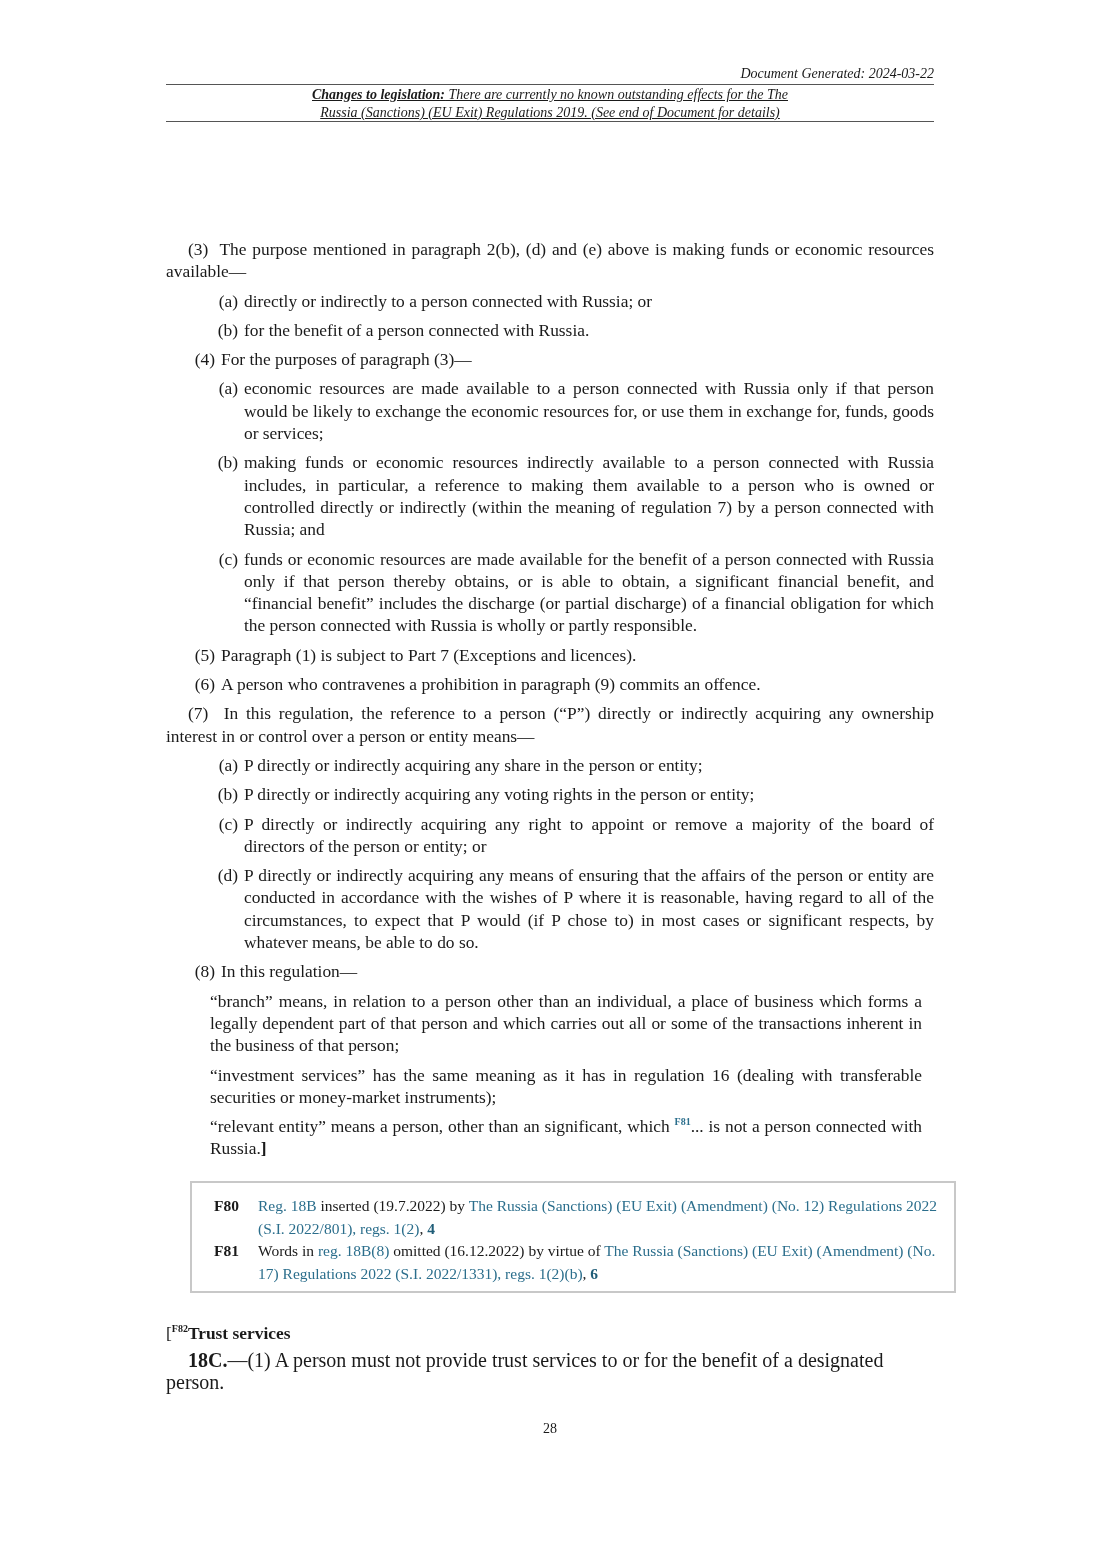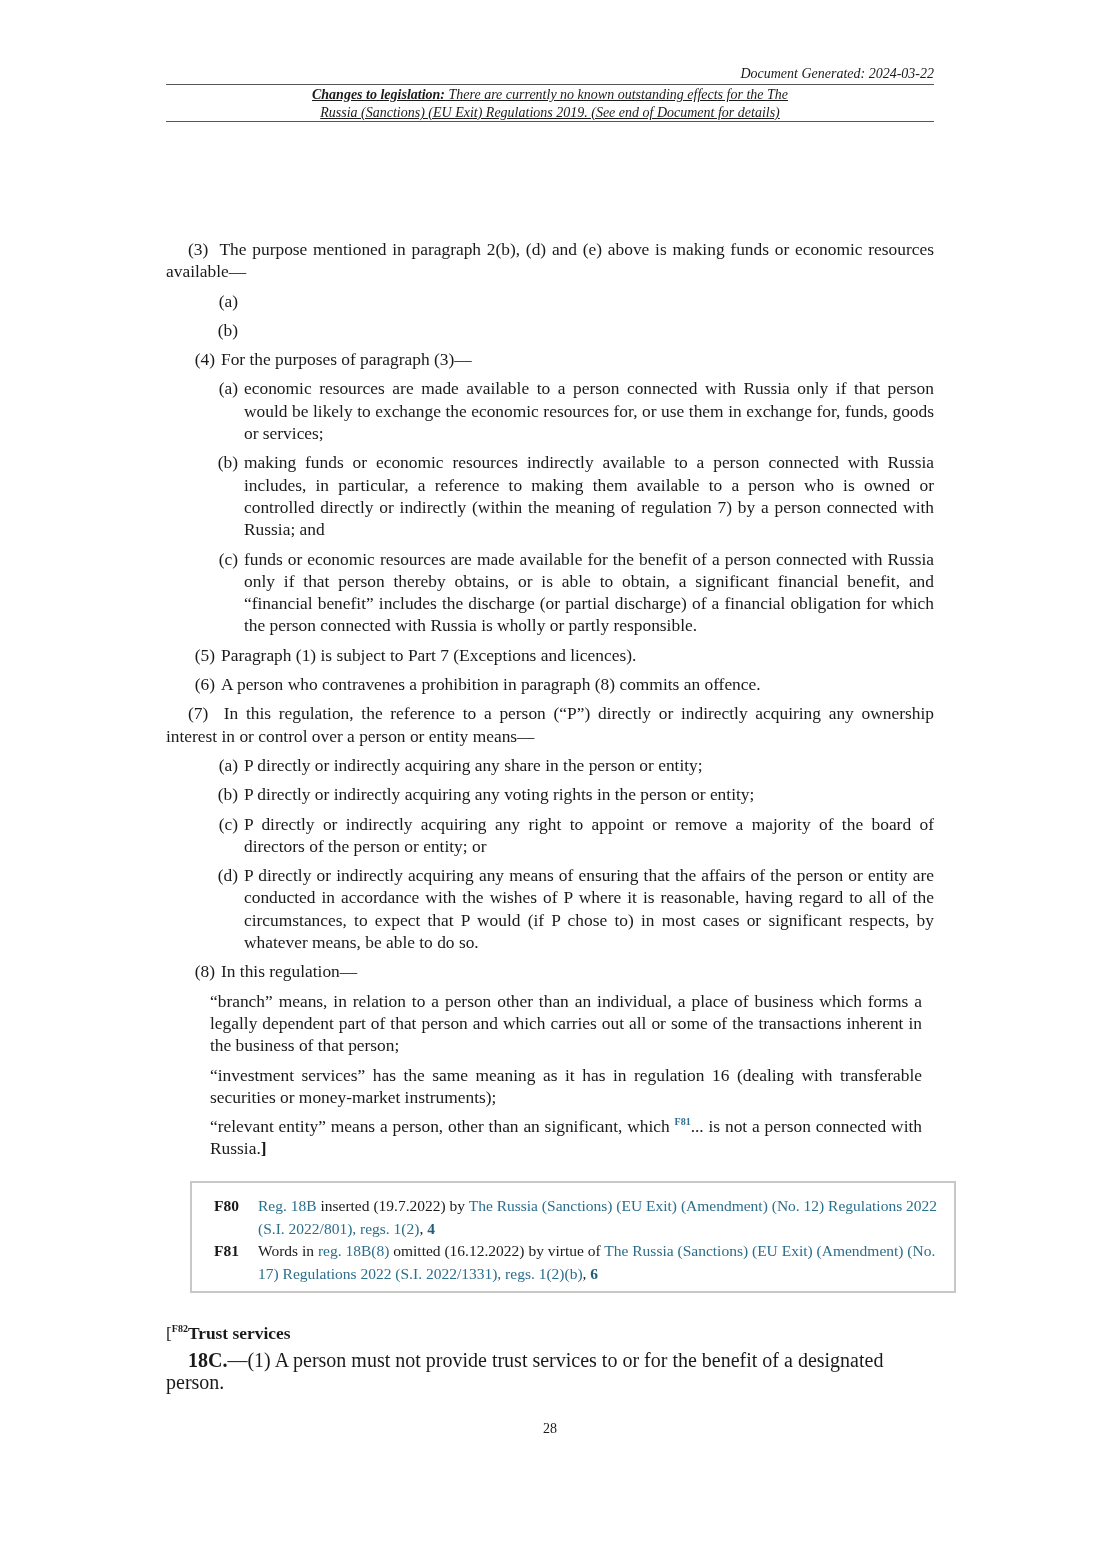--- a/index.html
+++ b/index.html
@@ -35,23 +35,25 @@
 <div class="header-changes">
   <div><b>Changes to legislation:</b><span> There are currently no known outstanding effects for the The</span></div>
   <div>Russia (Sanctions) (EU Exit) Regulations 2019. (See end of Document for details)</div>
 </div>
 <div class="rule" style="top:121px"></div>
 
 <div class="body">
   <p class="p lvl1"><span>(3)</span>&nbsp; <span>The purpose mentioned in paragraph 2(b), (d) and (e) above is making funds or economic resources available—</span></p>
   <div class="item">
       <span class="num">(a)</span>
+      <span class="txt">directly or indirectly to a person connected with Russia; or</span>
     </div>
   <div class="item">
       <span class="num">(b)</span>
+      <span class="txt">for the benefit of a person connected with Russia.</span>
     </div>
 
   <div class="item lvl1">
       <span class="num">(4)</span>
       <span class="txt">For the purposes of paragraph (3)—</span>
     </div>
   <div class="item">
       <span class="num">(a)</span>
       <span class="txt">economic resources are made available to a person connected with Russia only if that person would be likely to exchange the economic resources for, or use them in exchange for, funds, goods or services;</span>
     </div>
@@ -63,21 +65,21 @@
       <span class="num">(c)</span>
       <span class="txt">funds or economic resources are made available for the benefit of a person connected with Russia only if that person thereby obtains, or is able to obtain, a significant financial benefit, and “financial benefit” includes the discharge (or partial discharge) of a financial obligation for which the person connected with Russia is wholly or partly responsible.</span>
     </div>
 
   <div class="item lvl1">
       <span class="num">(5)</span>
       <span class="txt">Paragraph (1) is subject to Part 7 (Exceptions and licences).</span>
     </div>
   <div class="item lvl1">
       <span class="num">(6)</span>
-      <span class="txt">A person who contravenes a prohibition in paragraph (8) commits an offence.</span>
+      <span class="txt">A person who contravenes a prohibition in paragraph (9) commits an offence.</span>
     </div>
 
   <p class="p lvl1"><span>(7)</span>&nbsp; <span>In this regulation, the reference to a person (“P”) directly or indirectly acquiring any ownership interest in or control over a person or entity means—</span></p>
   <div class="item">
       <span class="num">(a)</span>
       <span class="txt">P directly or indirectly acquiring any share in the person or entity;</span>
     </div>
   <div class="item">
       <span class="num">(b)</span>
       <span class="txt">P directly or indirectly acquiring any voting rights in the person or entity;</span>

